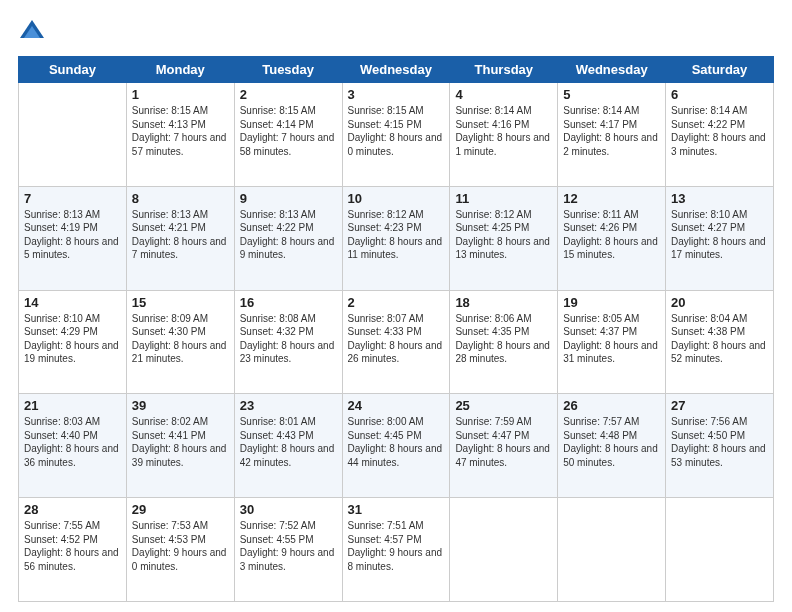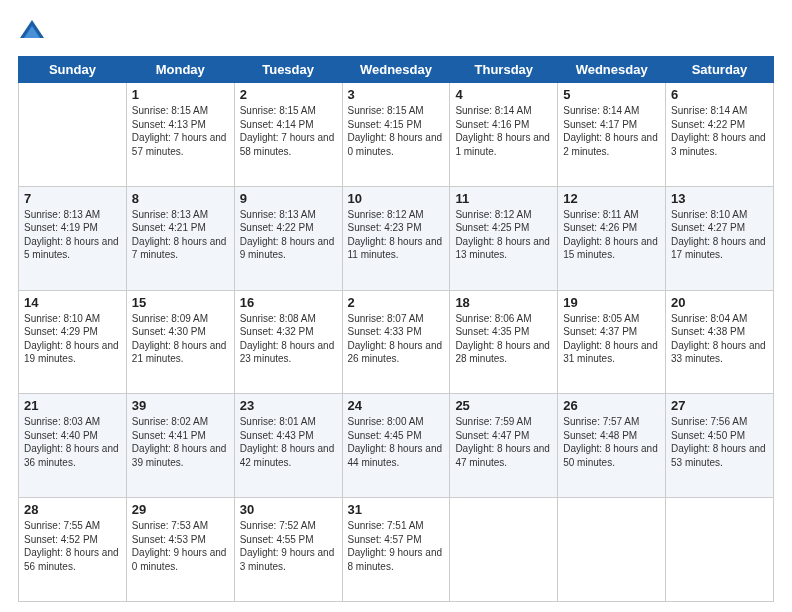--- a/index.html
+++ b/index.html
@@ -248,21 +248,21 @@
           <td>
           <span class="day-number">19</span>
           <span class="cell-text">Sunrise: 8:05 AM</span><br>
           <span class="cell-text">Sunset: 4:37 PM</span><br>
           <span class="cell-text">Daylight: 8 hours and 31 minutes.</span>
         </td>
           <td>
           <span class="day-number">20</span>
           <span class="cell-text">Sunrise: 8:04 AM</span><br>
           <span class="cell-text">Sunset: 4:38 PM</span><br>
-          <span class="cell-text">Daylight: 8 hours and 33 minutes.</span>
+          <span class="cell-text">Daylight: 8 hours and 52 minutes.</span>
         </td>
         </tr>
         <tr>
           <td>
           <span class="day-number">21</span>
           <span class="cell-text">Sunrise: 8:03 AM</span><br>
           <span class="cell-text">Sunset: 4:40 PM</span><br>
           <span class="cell-text">Daylight: 8 hours and 36 minutes.</span>
         </td>
           <td>

